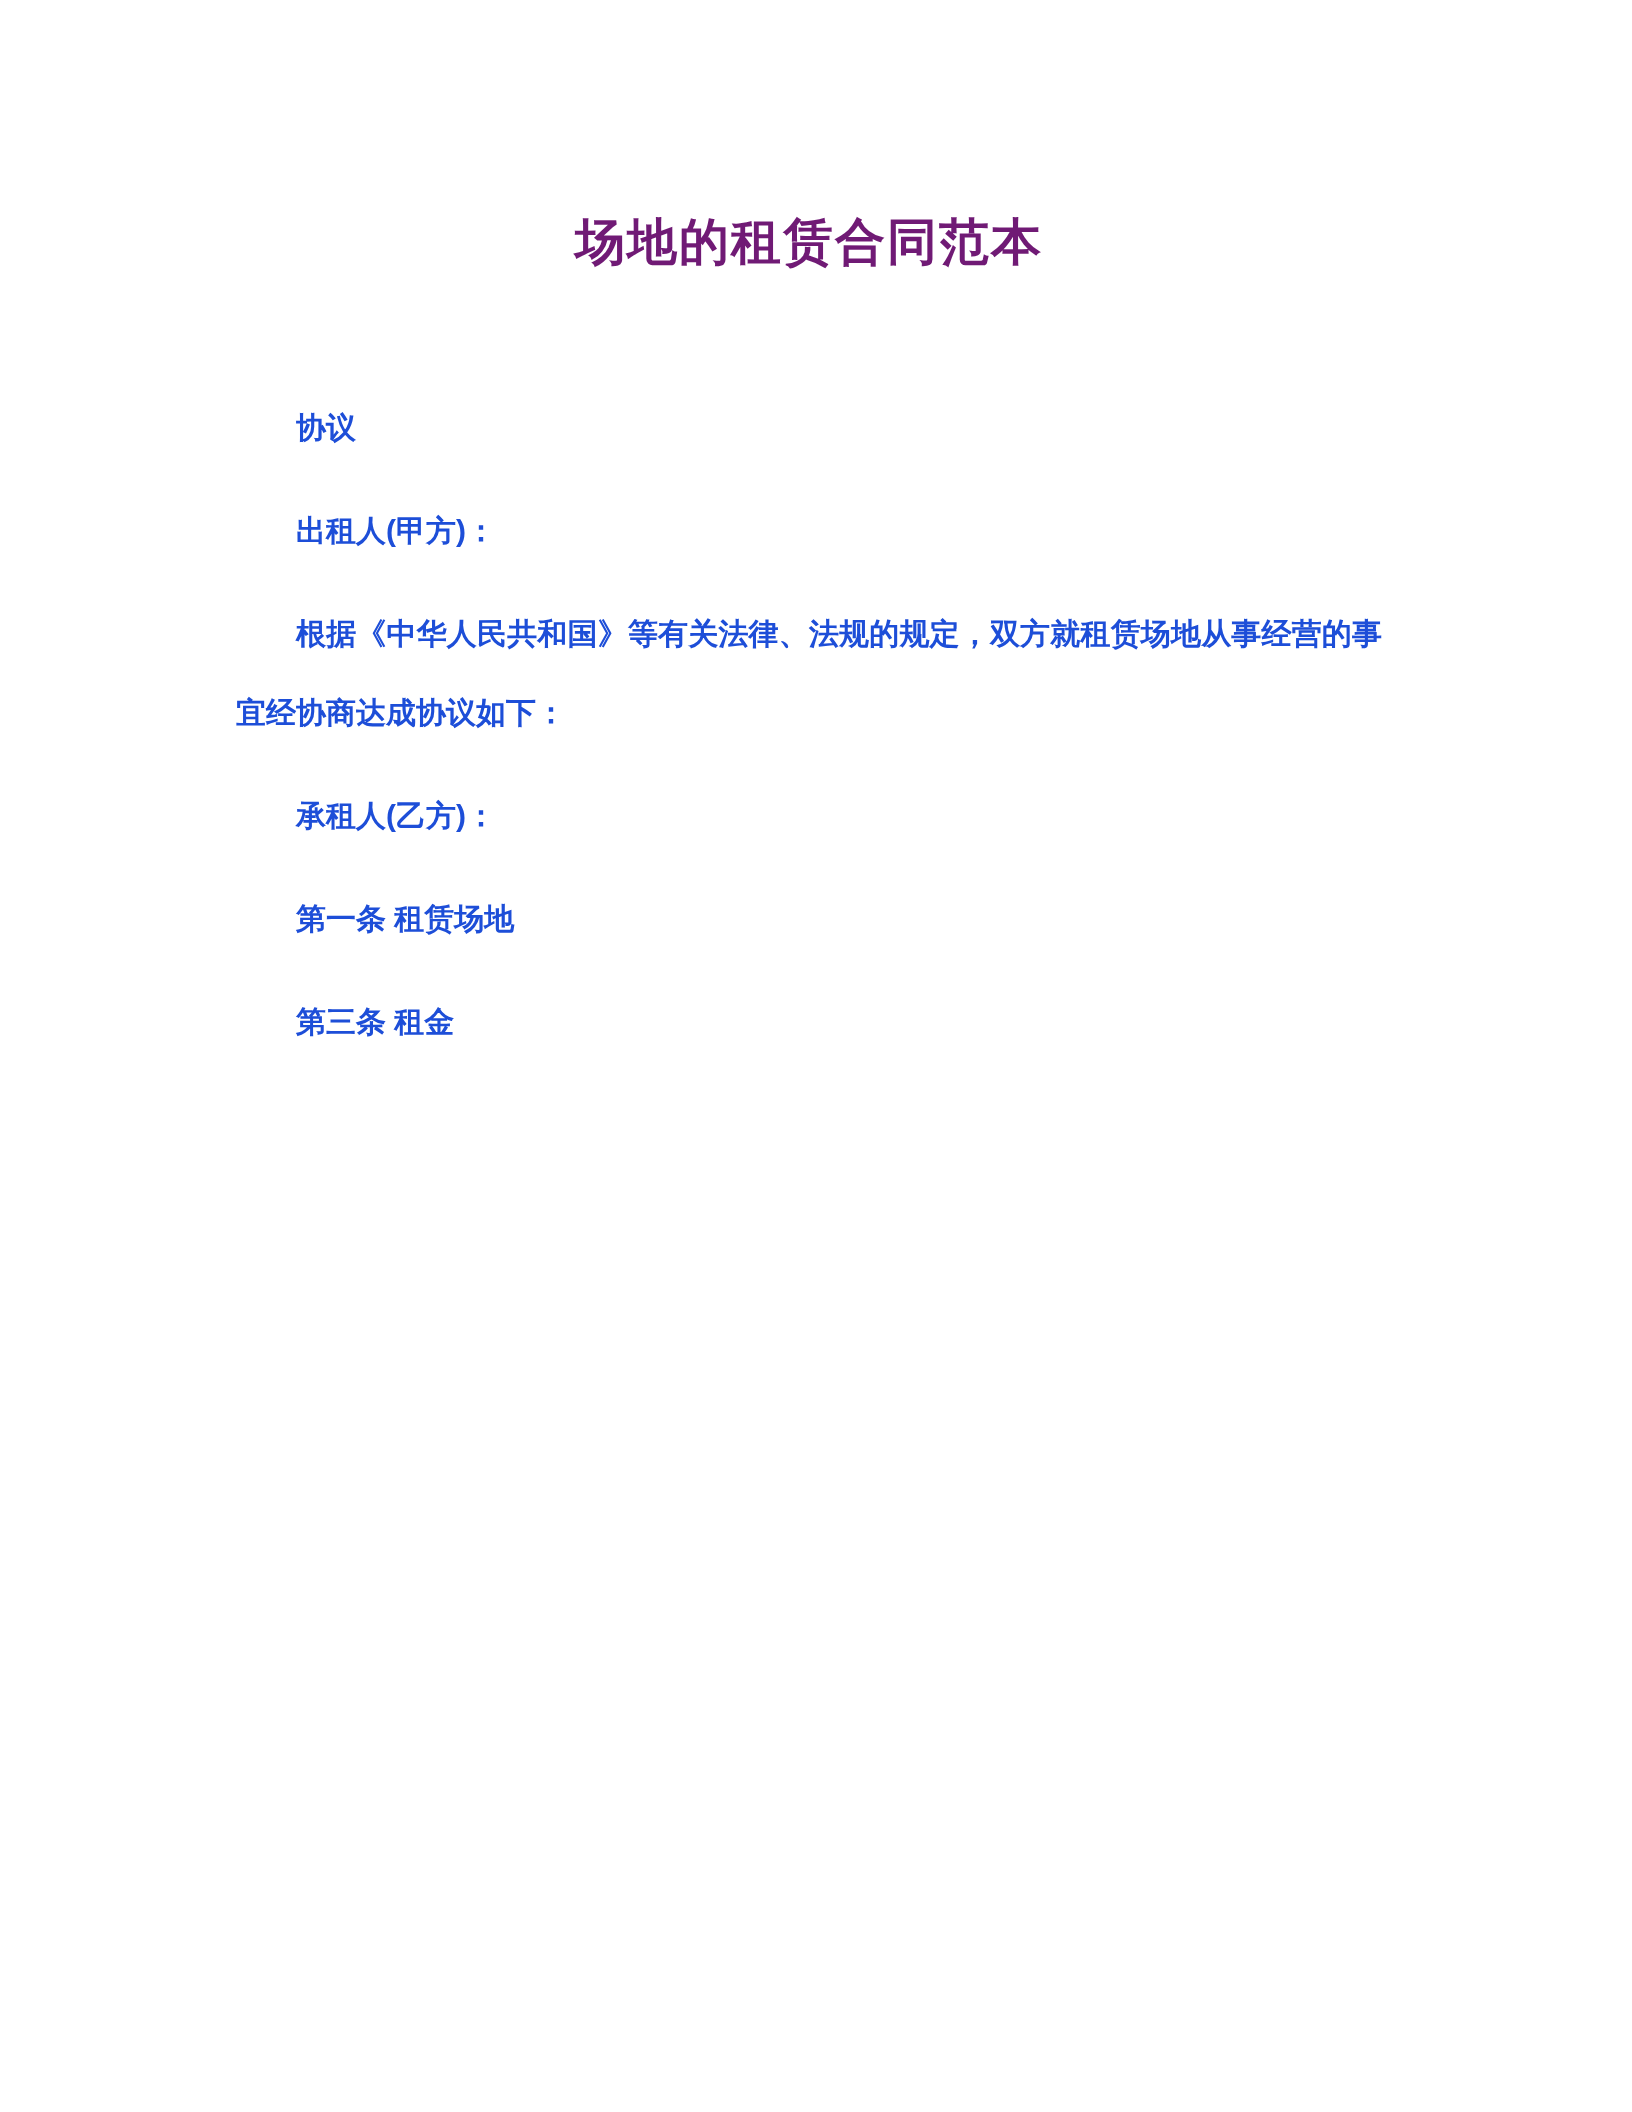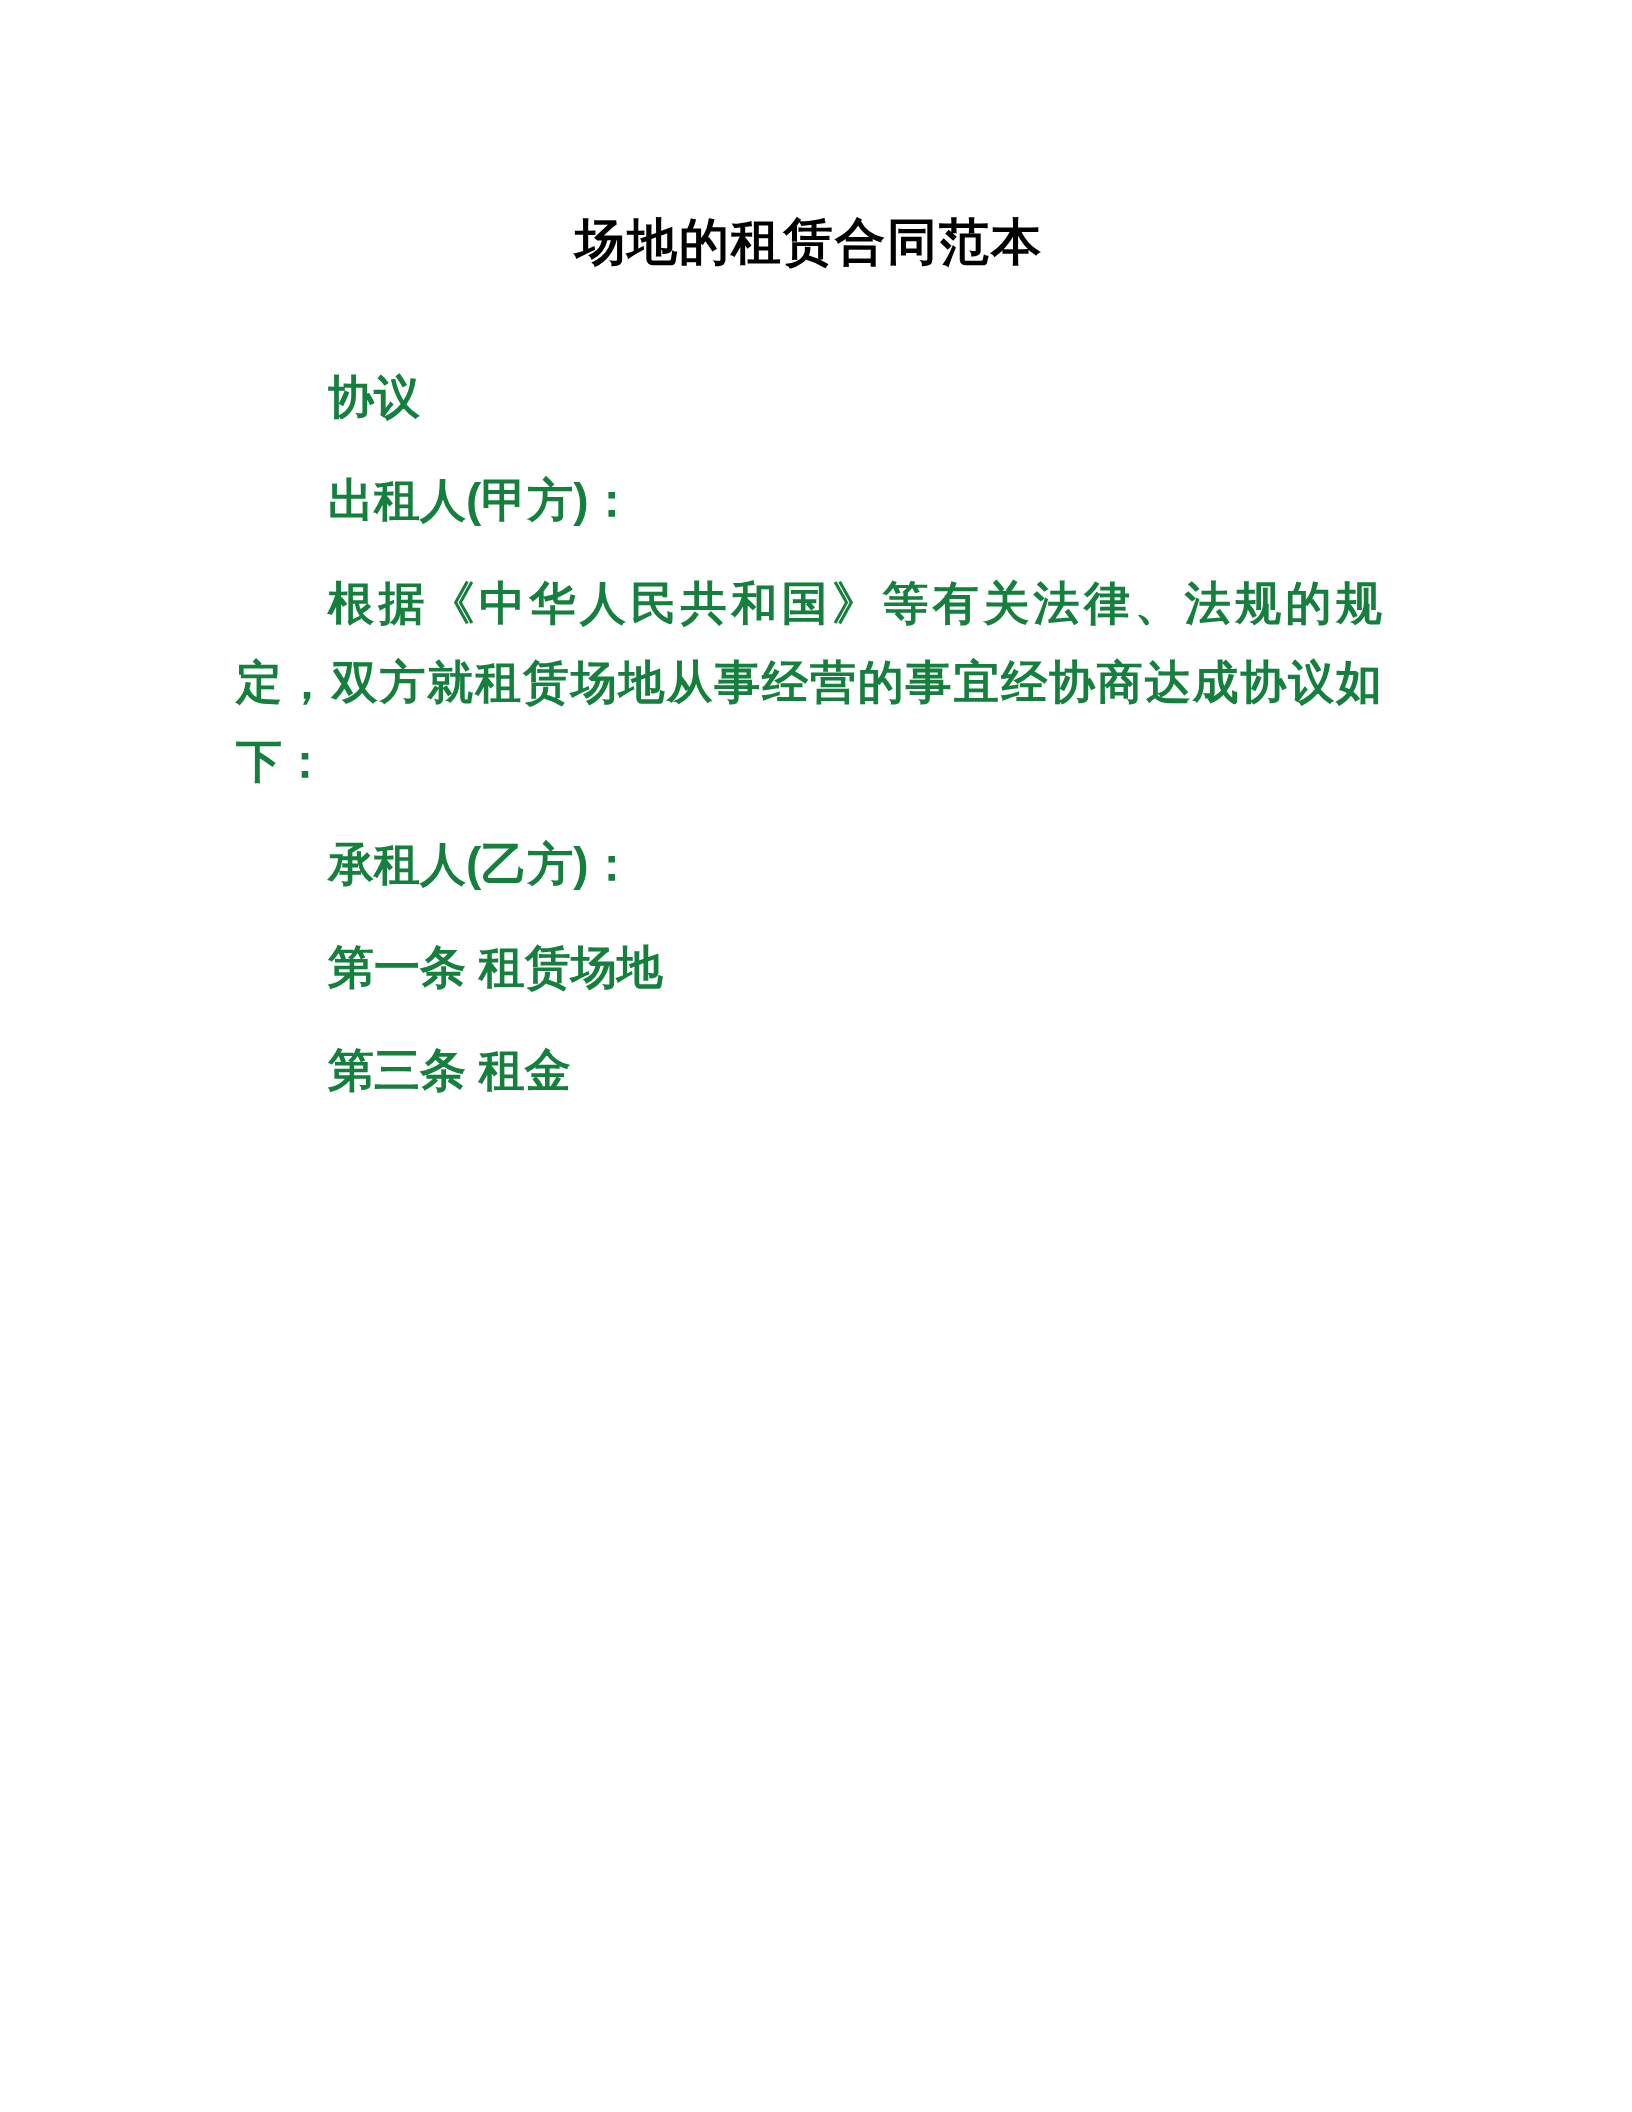--- a/index.html
+++ b/index.html
@@ -15,36 +15,36 @@
     }
     .page {
       box-sizing: border-box;
       width: 1632px;
       height: 2112px;
       background: #ffffff;
       padding: 212px 250px 0 236px;
       color: #111111;
     }
     .doc-title {
-      margin: 0 0 86px 0;
+      margin: 0 0 116px 0;
       text-align: center;
       font-size: 50px;
       line-height: 60px;
       font-weight: 700;
-      color: #000000;
+      color: #701a75;
       letter-spacing: 2px;
     }
     .doc-body p {
       margin: 0 0 24px 0;
-      font-size: 46px;
+      font-size: 30px;
       line-height: 79px;
       font-weight: 600;
       text-indent: 2em;
       text-align: justify;
-      color: #15803d;
+      color: #1d4ed8;
       word-break: break-all;
     }
     .doc-body p.heading {
       font-weight: 700;
     }
   </style>
 </head>
 <body>
 
 <div class="page">

